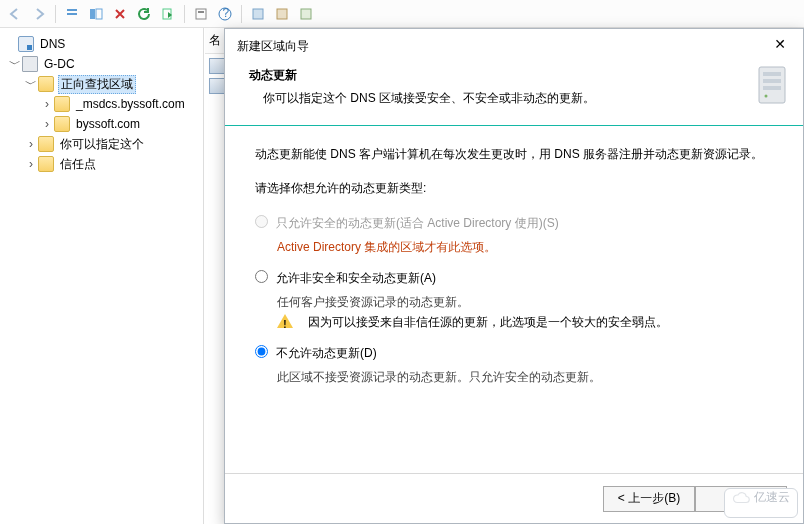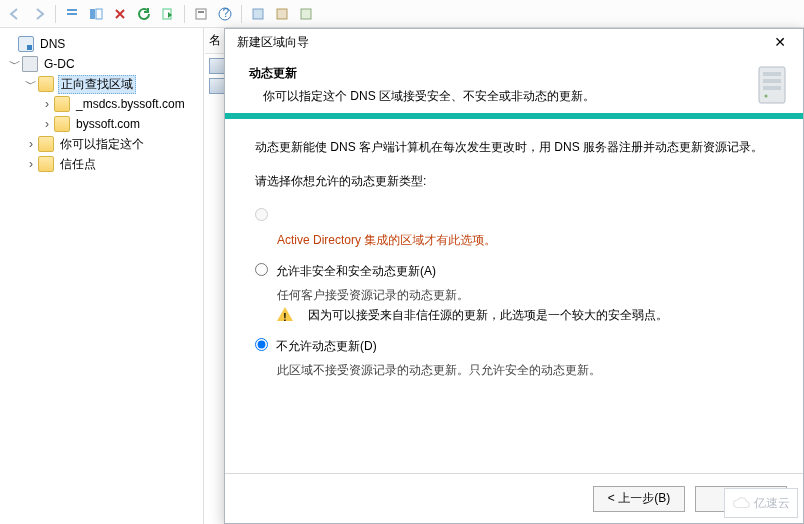--- a/index.html
+++ b/index.html
@@ -15,43 +15,43 @@
 .tree-pane .label{padding:0 2px}
 .tree-pane .label.sel{background:#cfe6fb;border:1px dotted #6aa8e0}
 .folder{background:linear-gradient(#ffe9a8,#f8d36e);border:1px solid #d9b546;border-radius:2px}
 .dns-ic{border:1px solid #7aa0c7;background:#e6eef7;border-radius:2px;position:relative}
 .dns-ic:after{content:"";position:absolute;right:1px;bottom:1px;width:5px;height:5px;background:#3b82c4}
 .srv-ic{border:1px solid #9aa5b2;background:#e8ebef;border-radius:1px}
 .list-col{position:absolute;left:205px;top:28px;width:24px;height:26px;background:#fcfcfc;border-bottom:1px solid #e3e3e3;display:flex;align-items:center;padding-left:4px}
 .list-body{position:absolute;left:205px;top:54px;width:24px;bottom:0}
 .mini-ic{width:16px;height:16px;margin:4px 0 4px 4px;display:block;background:linear-gradient(#e7eef6,#c9d7e6);border:1px solid #8aa6c4}
 .dialog{position:absolute;left:224px;top:28px;right:0;bottom:0;background:#fff;border:1px solid #aeb6bf;box-shadow:0 4px 14px rgba(0,0,0,.25);display:flex;flex-direction:column}
-.dlg-title{height:26px;display:flex;align-items:center;padding:0 6px 0 12px;background:#fff}
+.dlg-title{height:26px;display:flex;align-items:flex-end;padding:0 6px 0 12px;background:#fff}
 .dlg-title .t{flex:1}
 .close-x{width:34px;height:22px;display:flex;align-items:center;justify-content:center;font-size:14px;font-family:Arial}
-.dlg-head{padding:8px 12px 6px 24px;display:flex;align-items:center;border-bottom:6px solid #14b8a6}
+.dlg-head{padding:8px 12px 18px 24px;display:flex;align-items:flex-end;border-bottom:1px solid #14b8a6}
 .dlg-head .txt{flex:1}
 .dlg-head .h{font-weight:700;margin-bottom:6px}
 .dlg-head .s{padding-left:14px}
 .server-ill{width:38px;height:44px;margin-left:6px}
 .dlg-body{flex:1;padding:18px 24px 0 30px;line-height:1.7}
 .sec{margin-bottom:14px}
 .radios{margin-top:4px}
 .opt{margin:10px 0 4px}
 .opt input{margin-right:8px;vertical-align:-1px}
 .opt.disabled{color:#9b9b9b}
 .opt-sub{padding-left:22px;color:#444}
 .opt.disabled+.opt-sub{color:#c2410c}
 .warn-row{padding-left:22px;display:flex;align-items:flex-start;gap:15px}
 .warn-ic{width:0;height:0;border-left:8px solid transparent;border-right:8px solid transparent;border-bottom:14px solid #f7c948;position:relative;margin-top:2px}
 .warn-ic:after{content:"!";position:absolute;left:-2px;top:2px;width:4px;font-size:10px;font-weight:700;color:#000;text-align:center}
-.dlg-foot{height:50px;border-top:1px solid #d8d8d8;display:flex;align-items:center;justify-content:flex-end;gap:10px;padding-right:16px}
+.dlg-foot{height:50px;border-top:1px solid #d8d8d8;display:flex;align-items:center;justify-content:flex-end;gap:0;padding-right:16px}
 .btn{min-width:92px;height:26px;border:1px solid #a8a8a8;background:#f6f6f6;display:flex;align-items:center;justify-content:center;cursor:pointer}
 .btn.primary{border-color:#2b6fb7;box-shadow:inset 0 0 0 1px #7fb3e6}
-.watermark{position:absolute;right:6px;bottom:6px;width:74px;height:30px;border:1px solid #d3d8de;border-radius:0;background:#fff;display:flex;align-items:center;justify-content:center;gap:4px;color:#b6bcc4;font-size:11px}
+.watermark{position:absolute;right:6px;bottom:6px;width:74px;height:30px;border:1px solid #d3d8de;border-radius:6px;background:#fff;display:flex;align-items:flex-start;justify-content:center;gap:4px;color:#b6bcc4;font-size:11px}
 .watermark svg{width:18px;height:18px;opacity:.5}
 </style>
 </head>
 <body>
 
 <div class="toolbar">
   <div class="tb-btn disabled">
       <svg width="14" height="14">
         <path d="M9 2 3 7l6 5" fill="none" stroke="#3b6fa8" stroke-width="2"></path>
       </svg>
@@ -182,21 +182,21 @@
         <rect x="10" y="9" width="18" height="4" fill="#c9d1d9"></rect>
         <rect x="10" y="16" width="18" height="4" fill="#c9d1d9"></rect>
         <rect x="10" y="23" width="18" height="4" fill="#c9d1d9"></rect>
         <circle cx="13" cy="33" r="1.5" fill="#7eb46a"></circle>
       </svg>
   </div>
   <div class="dlg-body">
     <div class="sec">动态更新能使 DNS 客户端计算机在每次发生更改时，用 DNS 服务器注册并动态更新资源记录。</div>
     <div class="sec">请选择你想允许的动态更新类型:</div>
     <div class="radios">
-      <div class="opt disabled"><input type="radio" name="du" disabled="" style=""></div>
+      <div class="opt disabled"><input type="radio" name="du" disabled="" style=""><span>只允许安全的动态更新(适合 Active Directory 使用)(S)</span></div>
       <div class="opt-sub">Active Directory 集成的区域才有此选项。</div>
 
       <div class="opt"><input type="radio" name="du" style=""><span>允许非安全和安全动态更新(A)</span></div>
       <div class="opt-sub">任何客户接受资源记录的动态更新。</div>
       <div class="warn-row">
         <span class="warn-ic"></span>
         <span>因为可以接受来自非信任源的更新，此选项是一个较大的安全弱点。</span>
       </div>
 
       <div class="opt"><input type="radio" name="du" checked="" style=""><span>不允许动态更新(D)</span></div>

